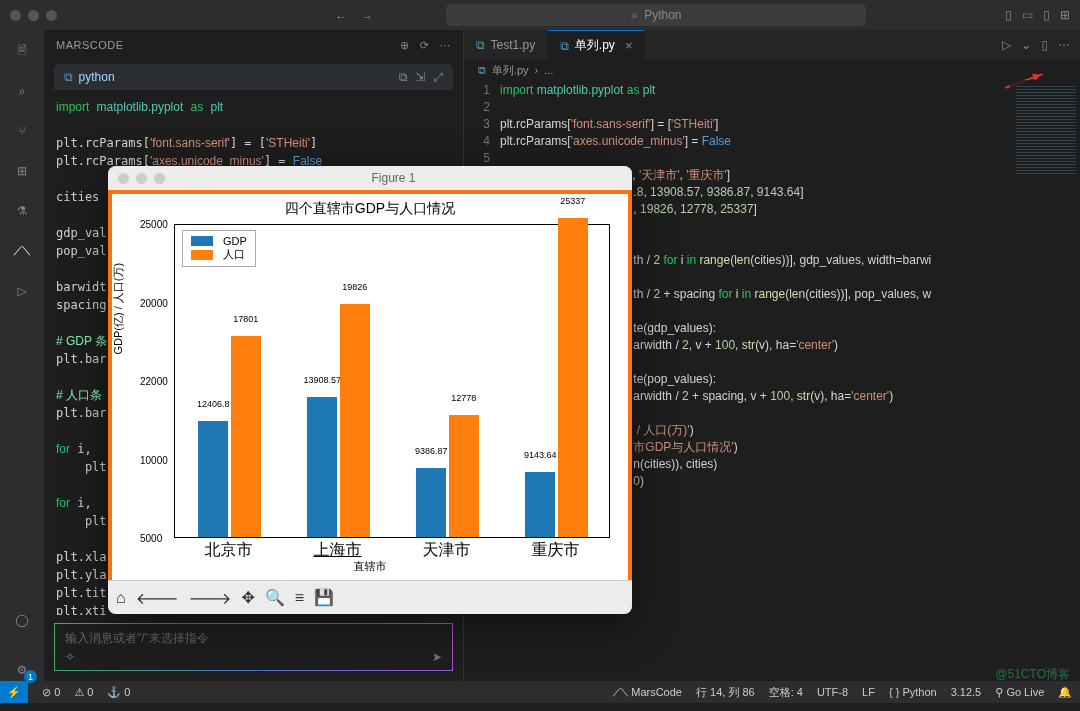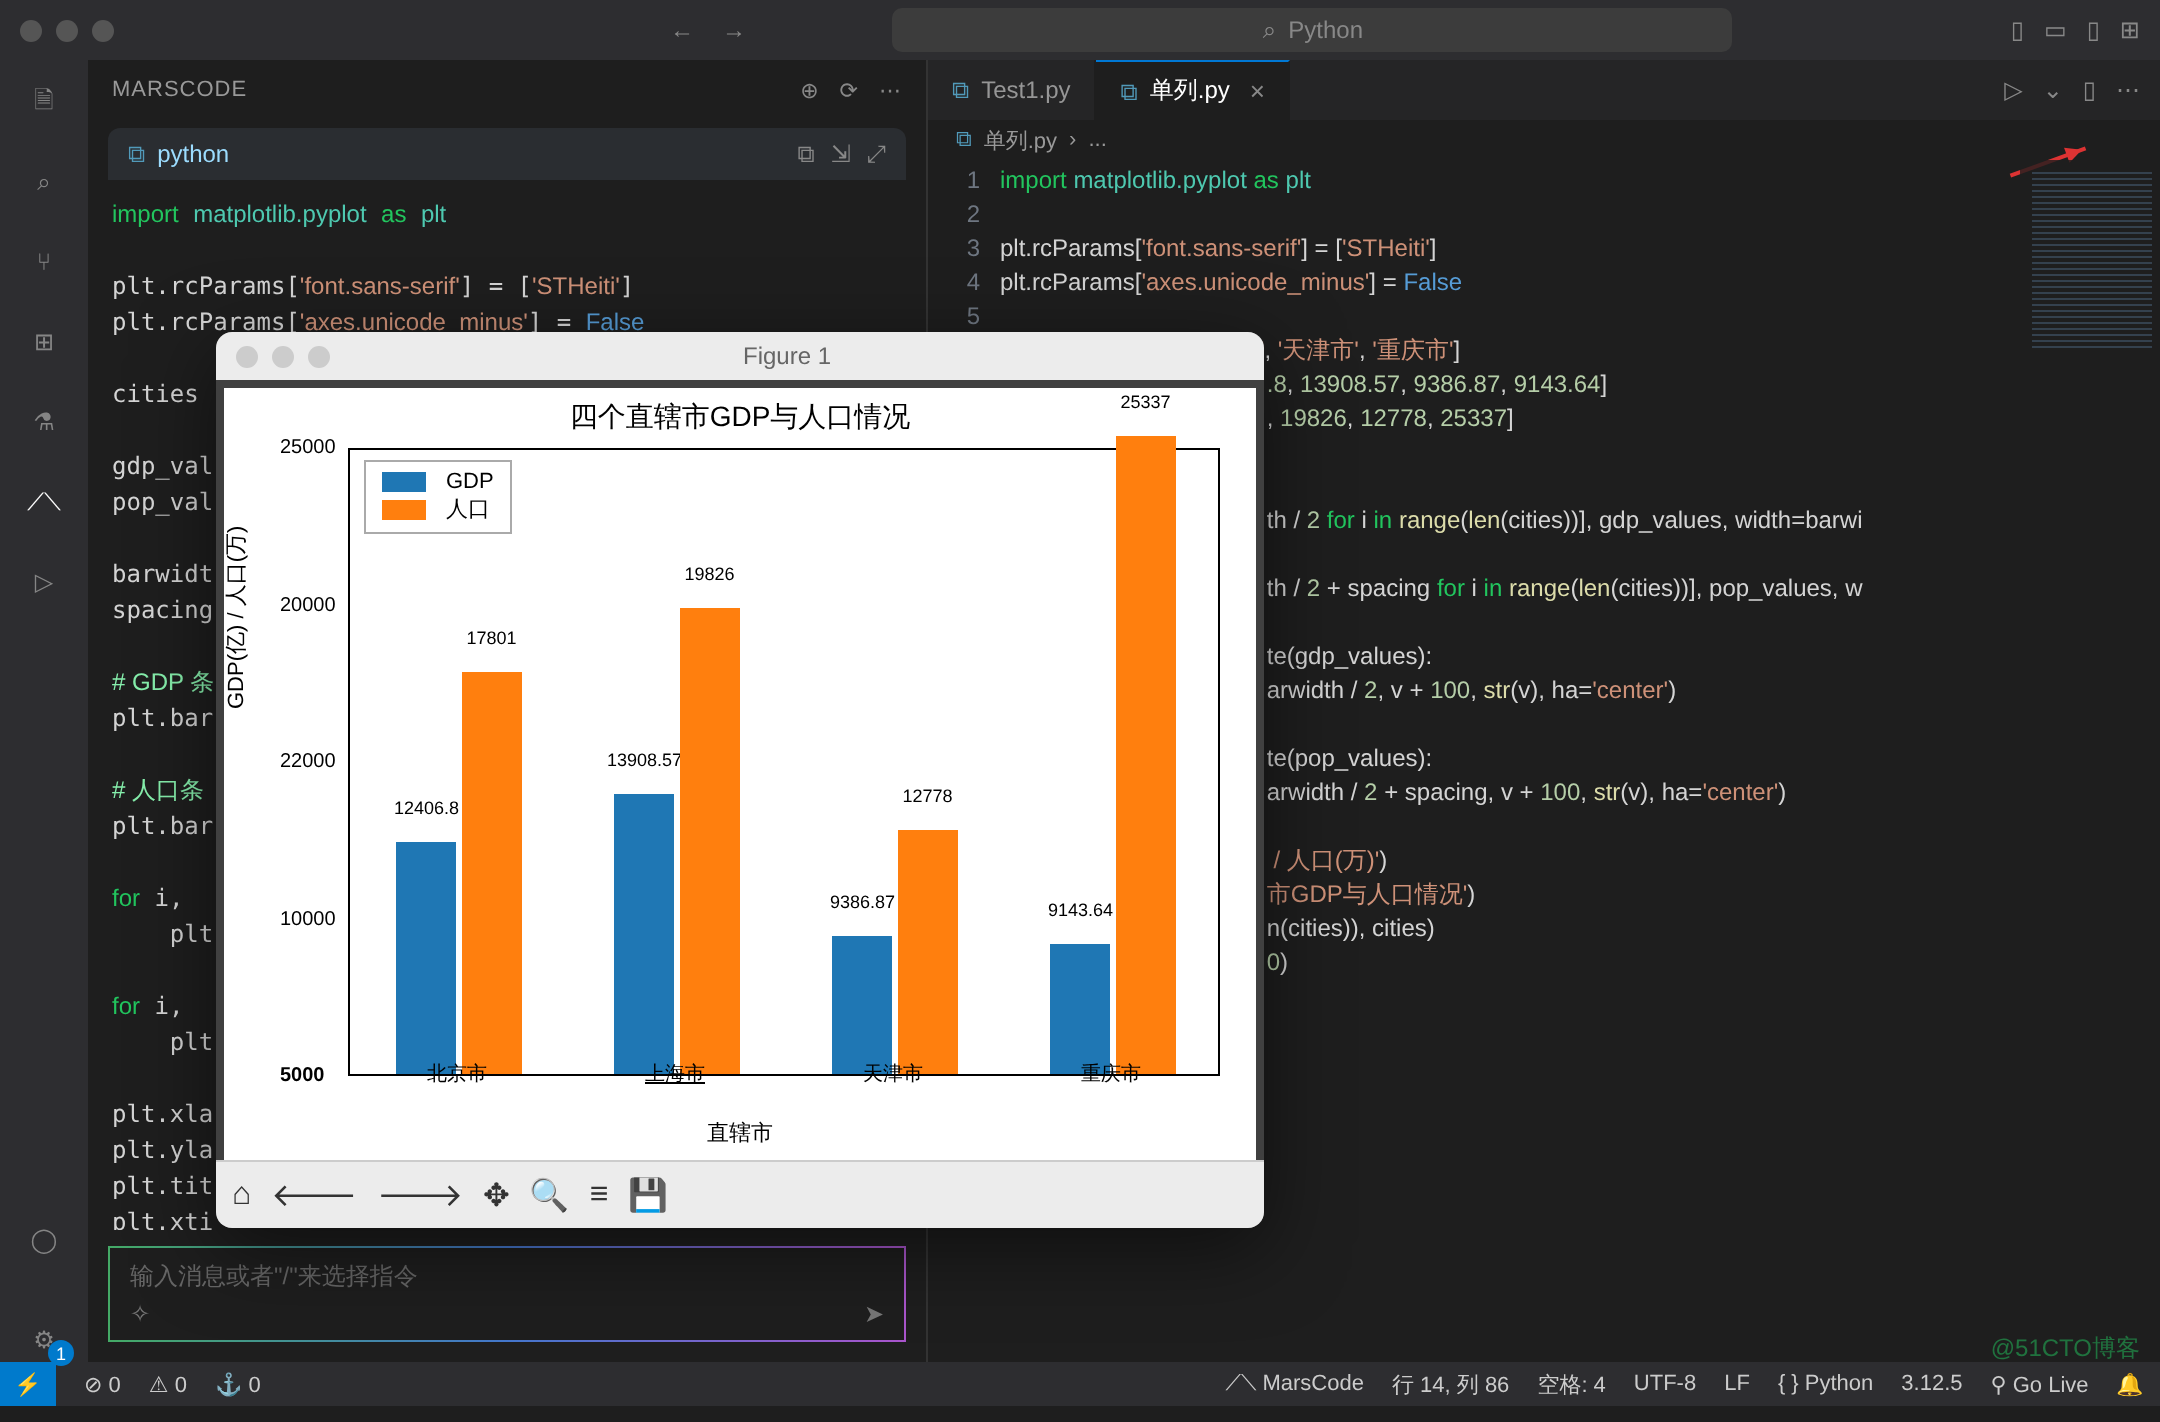--- a/index.html
+++ b/index.html
@@ -35,33 +35,33 @@
 .crumbs{height:20px;padding:0 14px;display:flex;align-items:center;gap:6px;color:#999;font-size:11px}
 .editor{flex:1;display:flex;font-family:Menlo,Consolas,monospace;font-size:12px;line-height:17px;padding-top:2px;position:relative}
 .gutter{width:36px;text-align:right;color:#6e7681;padding-right:10px}
 .code-right{flex:1;white-space:pre;color:#d4d4d4;overflow:hidden}
 .minimap{position:absolute;right:0;top:0;width:70px;height:100%;background:#1e1e1e;opacity:.8}
 .minimap .mm{position:absolute;top:6px;right:4px;width:60px;height:90px;background:repeating-linear-gradient(#3a4a5a 0 1px,transparent 1px 3px)}
 .statusbar{height:22px;background:#2d2d30;display:flex;align-items:center;font-size:11px;color:#ccc;padding:0 8px;gap:14px}
 .statusbar .blue{background:#007acc;height:22px;width:28px;margin:-0 0 0 -8px;display:flex;align-items:center;justify-content:center;color:#fff}
 .statusbar .right{margin-left:auto;display:flex;gap:14px;align-items:center}
 
-.figwin{position:absolute;left:108px;top:166px;width:524px;height:448px;background:#404040;border-radius:8px;box-shadow:0 10px 40px rgba(0,0,0,.5);display:flex;flex-direction:column;overflow:hidden;z-index:50}
+.figwin{position:absolute;left:108px;top:166px;width:524px;height:448px;background:#f97316;border-radius:8px;box-shadow:0 10px 40px rgba(0,0,0,.5);display:flex;flex-direction:column;overflow:hidden;z-index:50}
 .figwin .ft{height:24px;display:flex;align-items:center;padding:0 10px;color:#555;font-size:12px;background:#ececec}
 .figwin .ft .traffic span{background:#ccc}
 .figwin .ft .ttl{flex:1;text-align:center;color:#666}
 .plot{flex:1;background:#fff;position:relative;margin:4px 4px 0}
 .plot-title{text-align:center;font-size:14px;padding-top:6px;color:#000}
 .axes{position:absolute;left:62px;top:30px;right:18px;bottom:42px;border:1px solid #000;border-right:none;border-top:none}
 .axes::before{content:"";position:absolute;left:0;right:0;top:0;border-top:1px solid #000}
 .axes::after{content:"";position:absolute;top:0;bottom:0;right:0;border-right:1px solid #000}
 .ylabel{position:absolute;left:6px;top:50%;transform:rotate(-90deg) translateX(40px);transform-origin:left;font-size:11px;color:#000;white-space:nowrap}
 .xlabel{position:absolute;bottom:6px;left:0;right:0;text-align:center;font-size:11px;color:#000}
 .ytick{position:absolute;left:28px;font-size:10px;color:#000;transform:translateY(-50%)}
-.xtick{position:absolute;bottom:36px;font-size:10px;color:#000;transform:translateX(-50%)}
+.xtick{position:absolute;bottom:19px;font-size:16px;color:#000;transform:translateX(-50%)}
 .bar{position:absolute;bottom:0}
 .bar.g{background:#1f77b4}
 .bar.p{background:#ff7f0e}
 .blabel{position:absolute;font-size:9px;color:#000;transform:translate(-50%,-100%);white-space:nowrap}
 .legend{position:absolute;left:70px;top:36px;background:#fff;border:1px solid #aaa;padding:4px 8px;font-size:11px;color:#000}
 .legend div{display:flex;align-items:center;gap:10px}
 .legend i{width:22px;height:10px;display:inline-block}
 .mpl-tb{height:34px;background:#ececec;display:flex;align-items:center;padding:0 8px;gap:10px;border-top:1px solid #ccc}
 .mpl-tb span{font-size:16px;color:#333;cursor:pointer}
 .watermark{position:absolute;right:10px;bottom:28px;color:#22c55e;font-size:12px;opacity:.5}
@@ -277,21 +277,21 @@
     <div class="legend">
       <div>
           <i style="background:#1f77b4"></i>
           <span>GDP</span>
         </div>
       <div>
           <i style="background:#ff7f0e"></i>
           <span>人口</span>
         </div>
     </div>
-  <div class="ytick" style="top: 344px; font-weight: bold;">5000</div>
+  <div class="ytick" style="top: 344px;">5000</div>
       <div class="ytick" style="top: 265.5px;">10000</div>
       <div class="ytick" style="top: 187px;">22000</div>
       <div class="ytick" style="top: 108.5px;">20000</div>
       <div class="ytick" style="top: 30px;">25000</div>
       <div class="xtick" style="left: 116.5px;">北京市</div>
       <div class="xtick" style="left: 225.5px; text-decoration: underline;">上海市</div>
       <div class="xtick" style="left: 334.5px;">天津市</div>
       <div class="xtick" style="left: 443.5px;">重庆市</div>
     </div>
   <div class="mpl-tb">

